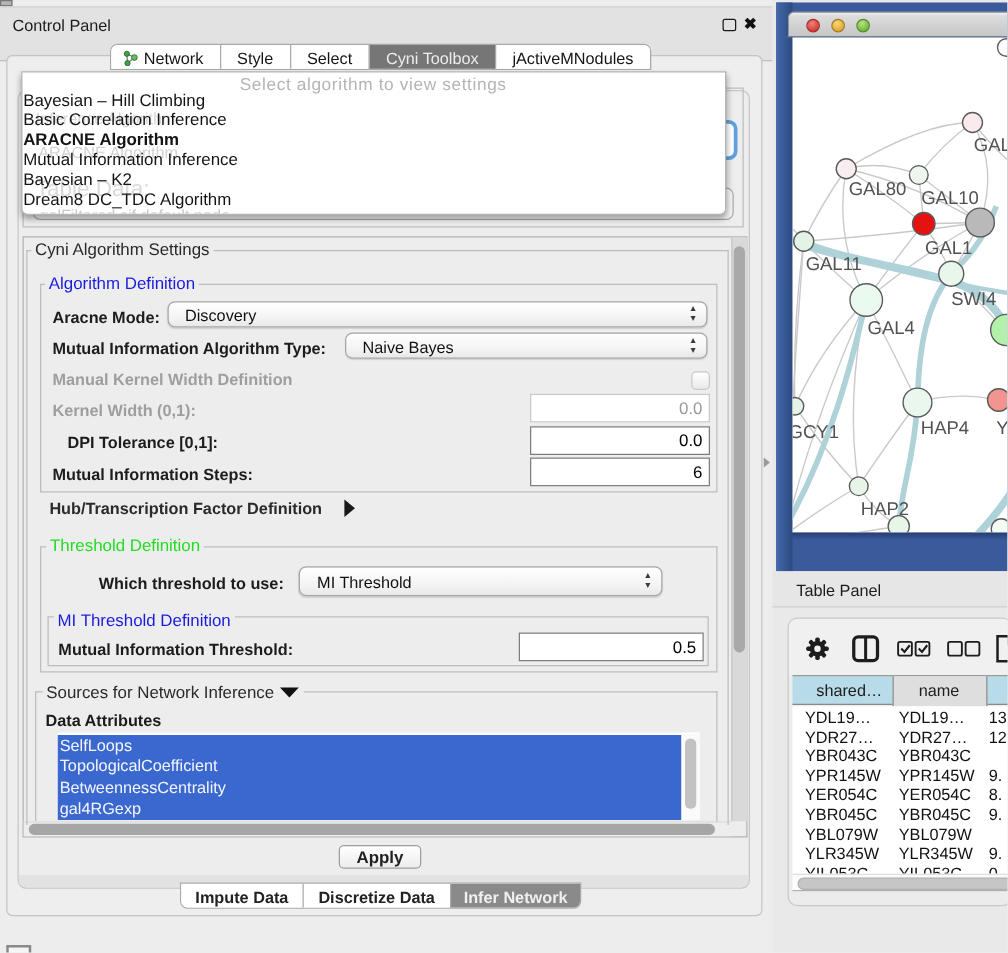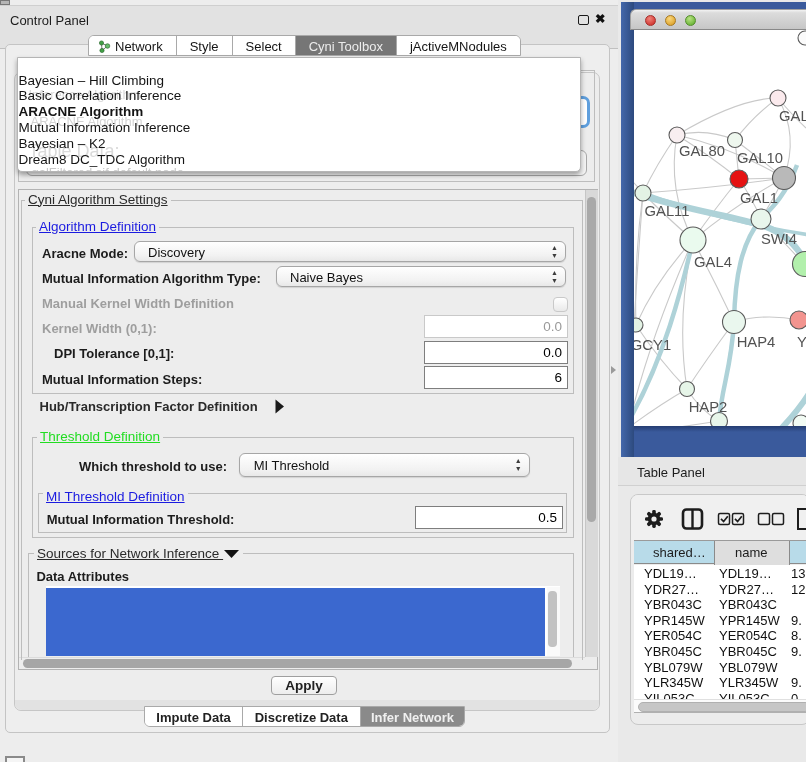--- a/index.html
+++ b/index.html
@@ -2,21 +2,21 @@
 <html><head>
 <meta charset="utf-8">
 <style>
   * { margin:0; padding:0; box-sizing:border-box; }
   html,body { width:806px; height:762px; overflow:hidden; }
   body { font-family:"Liberation Sans", sans-serif; background:#ededed; position:relative; }
   .abs { position:absolute; }
   .b13 { font-size:13px; font-weight:bold; color:#1c1c1c; }
   .r13 { font-size:13px; color:#1c1c1c; }
   .gray { color:#9e9e9e !important; }
-  .grouplab { font-size:13.5px; background:#ededed; padding:0 3px; line-height:14px; white-space:nowrap;text-decoration:underline; }
+  .grouplab { font-size:13.5px; background:#ededed; padding:0 3px; line-height:14px; white-space:nowrap; }
   .field { position:absolute; background:#fff; text-align:right; font-size:13.5px; padding:3px 5px 0 0; }
   .combo { position:absolute; border-radius:6px; border:1px solid #a6a6a6;
            background:linear-gradient(#ffffff,#f2f2f2 70%,#e8e8e8);
            box-shadow:0 1px 1px rgba(0,0,0,0.12); font-size:13px; color:#111; }
   .combo .ar { position:absolute; right:7px; top:2px; font-size:7px; line-height:8px; color:#3c3c3c; }
   .tab { display:inline-block; font-size:13px; color:#151515; padding:3px 13px 0 13px; height:32px;
          border-left:1px solid #a9a9a9; background:#fff; }
 </style>
 </head>
 <body>
@@ -46,20 +46,21 @@
 
 <div class="abs" style="left:17.8px;top:70px;width:577px;height:112px;border:1px solid #bdbdbd;"></div>
 <div class="abs" style="left:26px;top:96px;width:564px;height:32px;border-radius:7px;background:#fff;border:3px solid #5f9fdd;"></div>
 <div class="abs" style="left:26px;top:150px;width:561px;height:26px;border-radius:6px;background:#f4f4f4;border:1px solid #a8a8a8;"></div>
 
 <div class="abs" style="left:16.5px;top:57px;width:564px;height:115px;background:#ffffff;border:1px solid #b5b5b5;border-radius:0 0 5px 5px;box-shadow:0 3px 5px rgba(0,0,0,0.35);overflow:hidden;">
   <div style="position:absolute;left:11px;top:29px;font-size:13px;color:#d8d8d8;">Inference Algorithm</div>
   <div style="position:absolute;left:13px;top:56px;font-size:13px;color:#d3d3d3;">ARACNE Algorithm</div>
   <div style="position:absolute;left:11px;top:83px;font-size:18px;color:#dadada;">Table Data:</div>
   <div style="position:absolute;left:14px;top:107px;font-size:13px;color:#c8c8c8;">galFiltered.sif default node</div>
+  <div style="position:absolute;left:0;top:1.5px;width:100%;text-align:center;font-size:13.8px;color:#b4b4b4;letter-spacing:0.5px;">Select algorithm to view settings</div>
   <div style="position:absolute;left:1px;top:14.5px;font-size:13.5px;color:#141414;line-height:15.9px;">
     Bayesian – Hill Climbing<br>
     Basic Correlation Inference<br>
     <b>ARACNE Algorithm</b><br>
     Mutual Information Inference<br>
     Bayesian – K2<br>
     Dream8 DC_TDC Algorithm
   </div>
 </div>
 
@@ -119,20 +120,21 @@
 <div class="field" style="left:415px;top:506px;width:148px;height:23px;border:1.5px solid #7e7e7e;color:#000;">0.5</div>
 
 <div class="abs" style="left:28px;top:553px;width:545.5px;height:104px;border:1px solid #bdbdbd;border-bottom:none;"></div>
 <div class="abs grouplab" style="left:34px;top:546.5px;color:#2a2a2a;">Sources for Network Inference <svg width="17" height="10" style="vertical-align:-1px;">
       <path d="M1 1 L16 1 L8.5 9 Z" fill="#111"></path>
     </svg></div>
 <div class="abs b13" style="left:36.4px;top:569px;">Data Attributes</div>
 
 <div class="abs" style="left:46px;top:586px;width:514px;height:70px;background:#fff;overflow:hidden;">
   <div style="position:absolute;left:0;top:1.5px;width:499px;height:68px;background:#3b68cf;"></div>
+  <div style="position:absolute;left:1.8px;top:2.5px;font-size:13px;line-height:16.9px;color:#f4f7ff;">SelfLoops<br>TopologicalCoefficient<br>BetweennessCentrality<br>gal4RGexp</div>
   <div style="position:absolute;left:501px;top:1px;width:13px;height:69px;background:#fafafa;"></div>
   <div style="position:absolute;left:502px;top:5px;width:9px;height:56px;background:#c2c2c2;border-radius:4px;"></div>
 </div>
 
 <div class="abs" style="left:271px;top:676px;width:66px;height:19px;border:1px solid #9f9f9f;border-radius:4px;background:linear-gradient(#ffffff,#ededed);text-align:center;font-size:13.5px;font-weight:bold;color:#222;padding-top:1px;">Apply</div>
 
 <div class="abs" style="left:144.3px;top:706px;height:21px;border:1px solid #a9a9a9;border-radius:0 0 6px 6px;overflow:hidden;white-space:nowrap;background:#fff;">
   <div class="tab" style="border-left:none;height:21px;padding:3px 11px 0 11px;font-weight:bold;color:#222;">Impute Data</div><div class="tab" style="height:21px;padding:3px 12px 0 12px;font-weight:bold;color:#222;">Discretize Data</div><div class="tab" style="height:21px;padding:3px 10px 0 10px;font-weight:bold;background:#8a8a8a;color:#f0f0f0;">Infer Network</div>
 </div>
 

